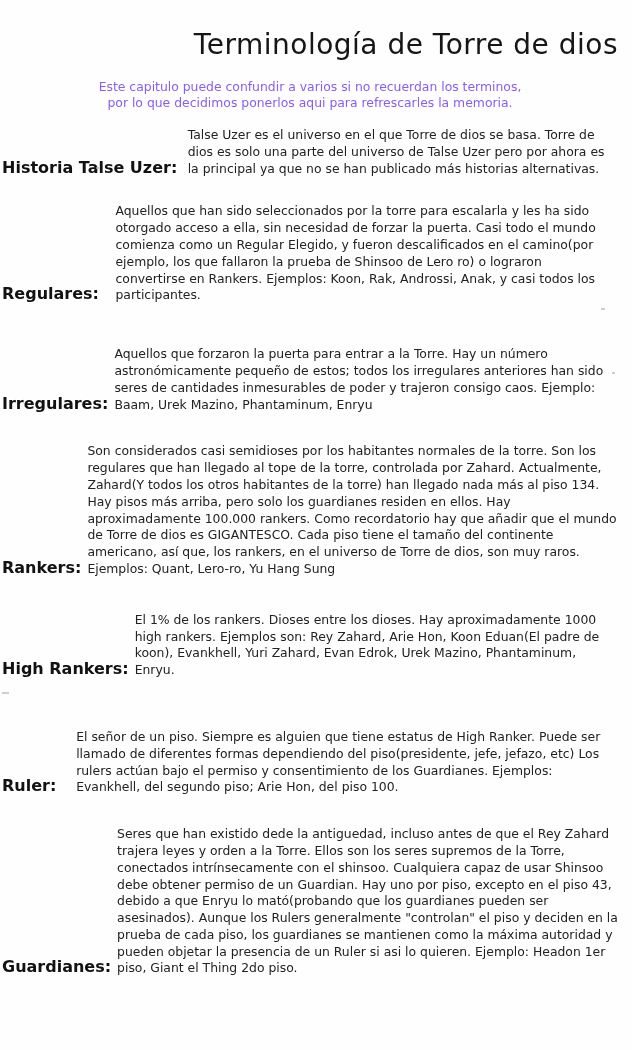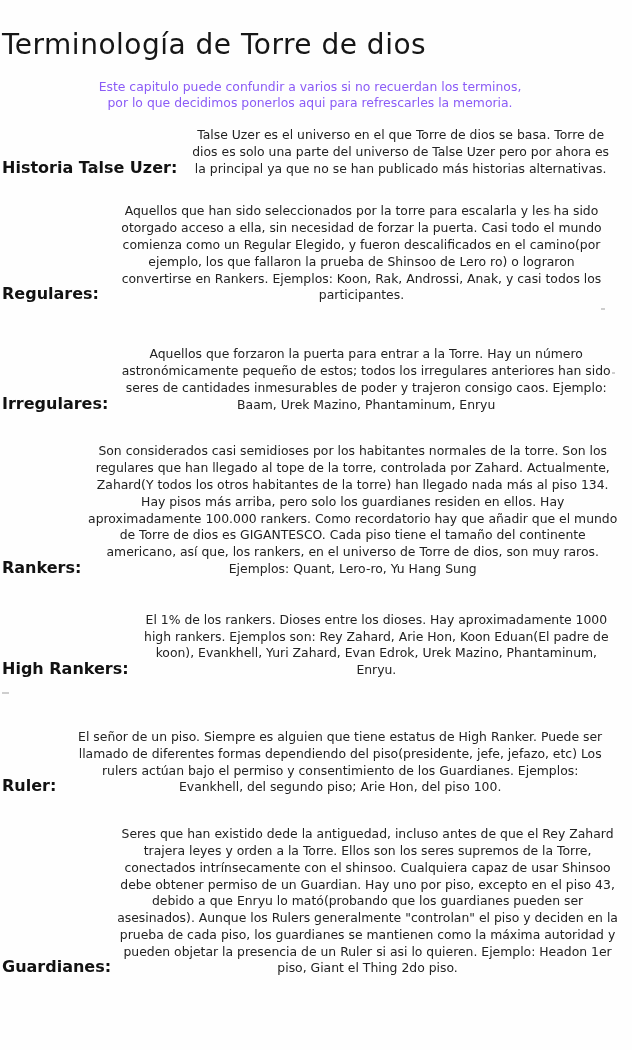--- a/index.html
+++ b/index.html
@@ -17,21 +17,21 @@
   .page {
     position: relative;
     width: 632px;
     height: 1050px;
     box-sizing: border-box;
     padding: 28px 14px 0 2px;
     background: #fefefe;
   }
   .page-title {
     margin: 0 0 18px 0;
-    text-align: left;
+    text-align: right;
     font-size: 28px;
     font-weight: 500;
     letter-spacing: 0.5px;
     color: #161616;
   }
   .intro {
     max-width: 432px;
     margin: 0 auto 16px auto;
     text-align: center;
     font-size: 12.4px;
@@ -49,21 +49,21 @@
     white-space: nowrap;
     margin-right: 6px;
     color: #121212;
   }
   .defwrap {
     flex: 1 1 auto;
     text-align: center;
   }
   .def {
     display: inline-block;
-    text-align: center;
+    text-align: left;
     font-size: 12.4px;
     line-height: 16.8px;
     color: #222;
   }
   
   .sec-siu { margin-bottom: 27px; }
   .sec-siu .defwrap { text-align: left; }
   .sec-siu .def { text-align: left; padding-left: 4px; font-size: 12.6px; }
 
   .sec-historia    { margin-bottom: 26px; }

